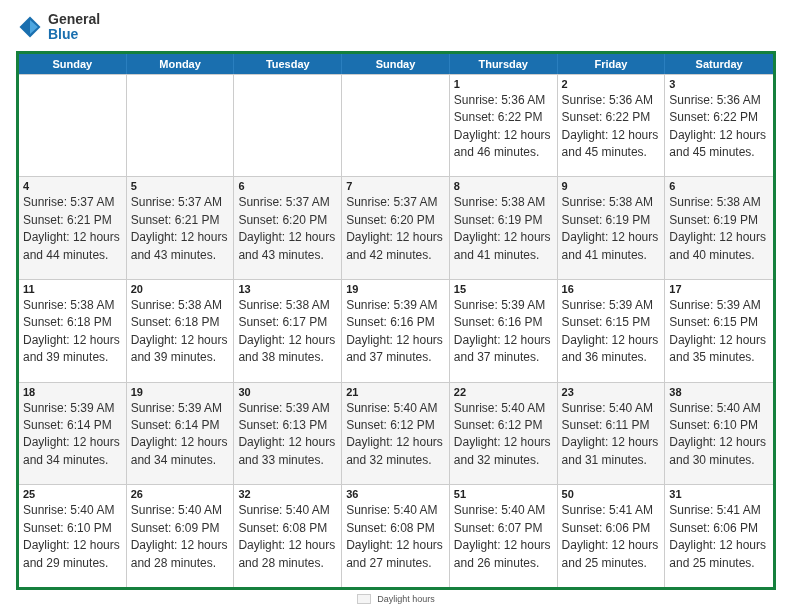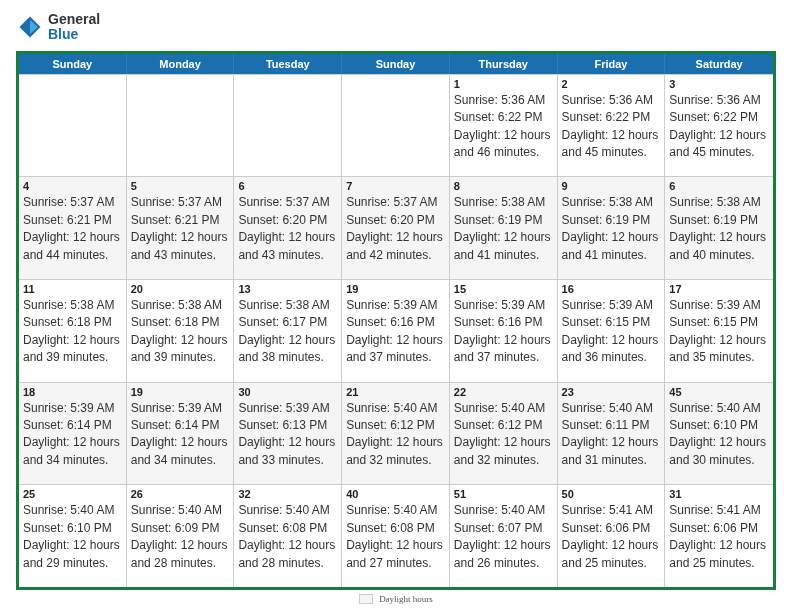--- a/index.html
+++ b/index.html
@@ -108,21 +108,20 @@
       color: #333;
     }
     .legend {
       display: flex;
       justify-content: center;
       align-items: center;
       gap: 6px;
       margin-top: 4px;
       font-size: 9px;
       color: #555;
-      font-family: Liberation Serif, serif;
     }
     .legend-box {
       width: 14px;
       height: 10px;
       background: #f5f5f5;
       border: 1px solid #ccc;
       display: inline-block;
     }
   </style>
 </head>
@@ -319,21 +318,21 @@
 and 32 minutes.</div>
           </div>
           <div class="cal-cell shaded">
             <div class="day-num">23</div>
             <div class="day-info" style="white-space: pre-line;">Sunrise: 5:40 AM
 Sunset: 6:11 PM
 Daylight: 12 hours
 and 31 minutes.</div>
           </div>
           <div class="cal-cell shaded">
-            <div class="day-num">45</div>
+            <div class="day-num">38</div>
             <div class="day-info" style="white-space: pre-line;">Sunrise: 5:40 AM
 Sunset: 6:10 PM
 Daylight: 12 hours
 and 30 minutes.</div>
           </div>
         </div>
         <div class="cal-row">
           <div class="cal-cell">
             <div class="day-num">25</div>
             <div class="day-info" style="white-space: pre-line;">Sunrise: 5:40 AM
@@ -349,21 +348,21 @@
 and 28 minutes.</div>
           </div>
           <div class="cal-cell">
             <div class="day-num">32</div>
             <div class="day-info" style="white-space: pre-line;">Sunrise: 5:40 AM
 Sunset: 6:08 PM
 Daylight: 12 hours
 and 28 minutes.</div>
           </div>
           <div class="cal-cell">
-            <div class="day-num">40</div>
+            <div class="day-num">36</div>
             <div class="day-info" style="white-space: pre-line;">Sunrise: 5:40 AM
 Sunset: 6:08 PM
 Daylight: 12 hours
 and 27 minutes.</div>
           </div>
           <div class="cal-cell">
             <div class="day-num">51</div>
             <div class="day-info" style="white-space: pre-line;">Sunrise: 5:40 AM
 Sunset: 6:07 PM
 Daylight: 12 hours

